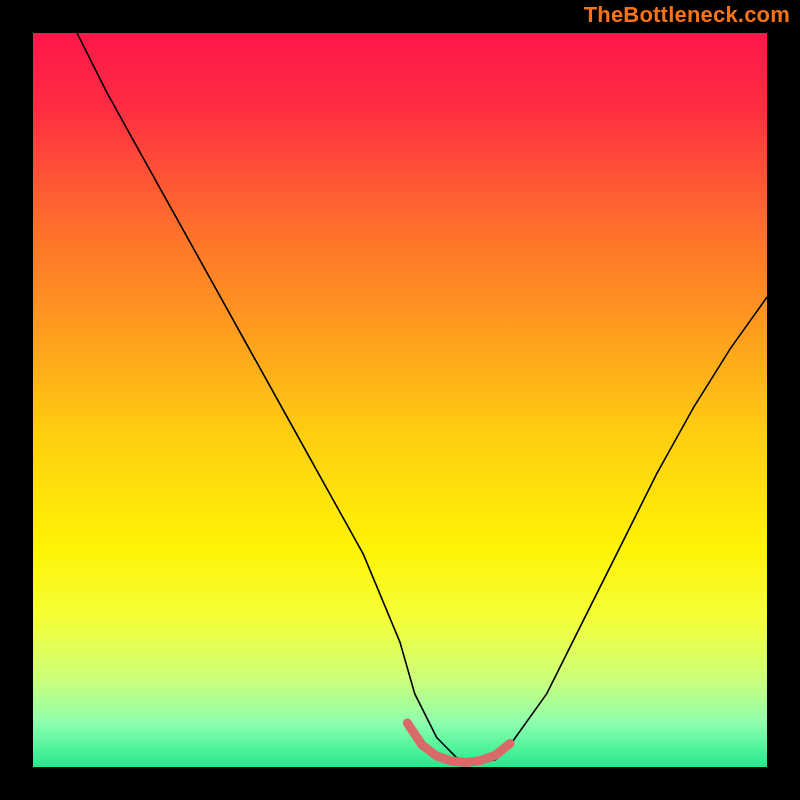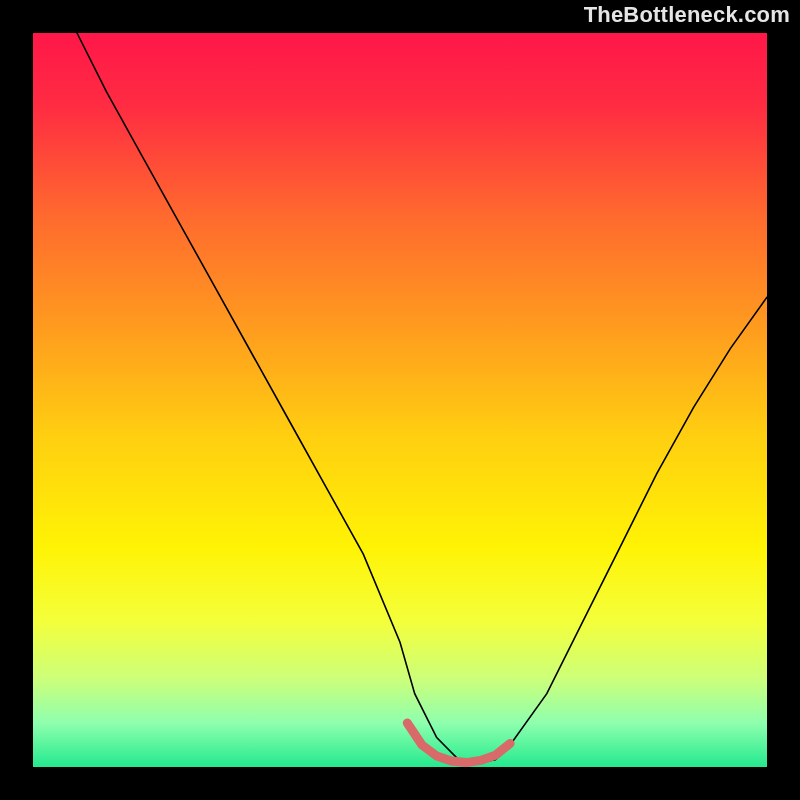--- a/index.html
+++ b/index.html
@@ -16,21 +16,21 @@
     left: 0;
     top: 0;
     width: 800px;
     height: 800px;
     background: #000;
   }
   .watermark {
     position: absolute;
     top: 2px;
     right: 10px;
-    color: #e5e5e5;
+    color: #f97316;
     font-size: 22px;
     font-weight: 600;
     letter-spacing: 0.2px;
     z-index: 10;
     user-select: none;
   }
   .plot {
     position: absolute;
     left: 33px;
     top: 33px;

